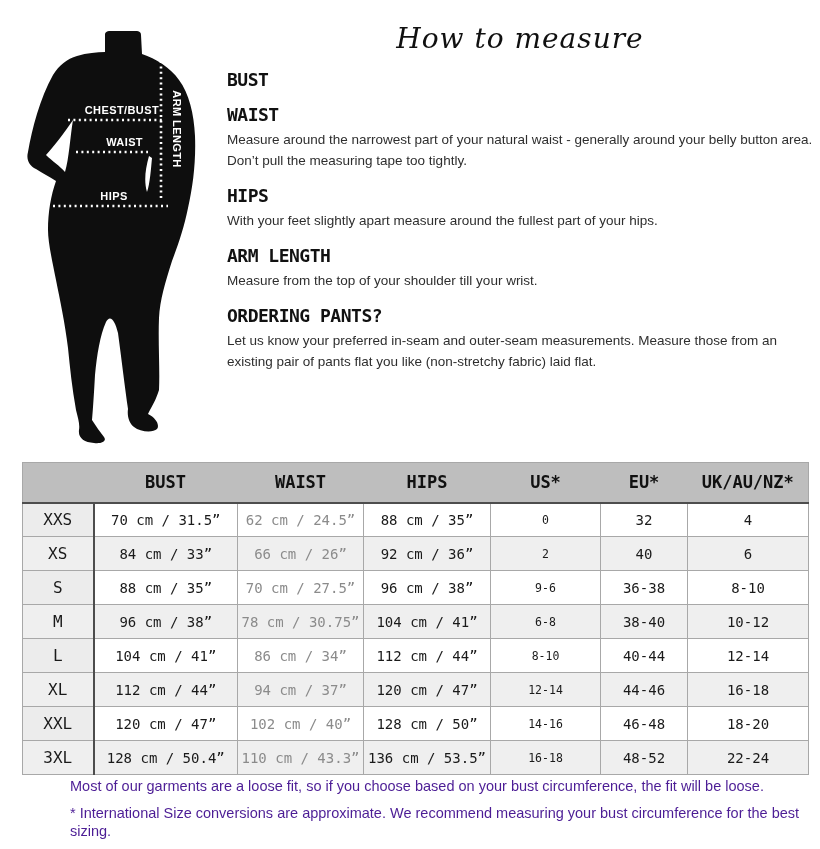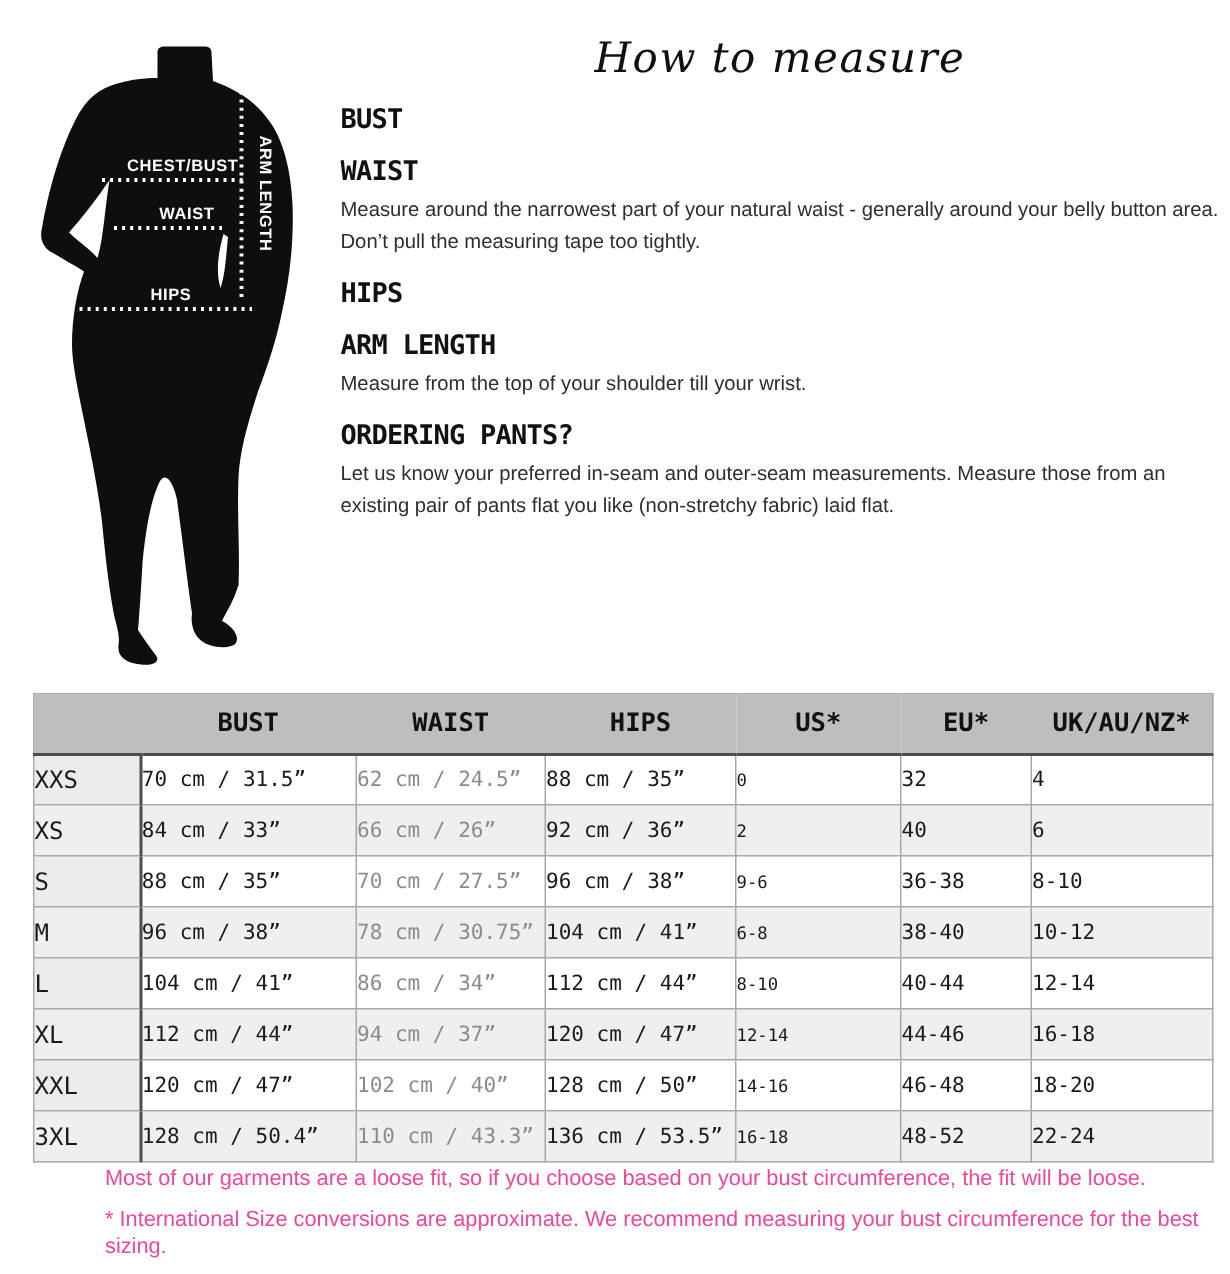--- a/index.html
+++ b/index.html
@@ -73,38 +73,39 @@
     color:#111111;
     border-top:1px solid var(--border);
     border-bottom:2px solid var(--border-dark);
     border-left:none;border-right:none;
     text-align:center;
   }
   thead th.col-0{border-left:1px solid var(--border);}
   thead th.col-6{border-right:1px solid var(--border);}
   tbody td{
     height:34px;
+    text-align:center;
     vertical-align:middle;
     border:1px solid var(--border);
     font-size:14px;
     color:#1a1a1a;
     background:#ffffff;
     margin-top:40px;
   }
   tbody tr:nth-child(even) td{background:var(--alt-row-bg);}
   tbody td.col-0{
     background:var(--label-col-bg);
     font-size:16px;
     border-right:2px solid var(--border-dark);
   }
   tbody td.col-2{color:var(--waist-text);}
   tbody td.col-4{font-size:11.5px;}
   
   .footnotes{position:absolute;left:70px;top:777px;width:745px;}
-  .footnotes p{font-size:14.5px;line-height:18px;color:#ec4899;}
+  .footnotes p{font-size:14.5px;line-height:18px;color:#4c1d95;}
   .footnotes .conversion{margin-top:9px;}
 </style>
 </head>
 <body>
 
 <div class="page">
 
   <div class="figure">
     <svg viewBox="0 0 215 419" xmlns="http://www.w3.org/2000/svg">
       <path fill="var(--silhouette)" fill-rule="evenodd" d="
@@ -155,20 +156,21 @@
 
     <div class="section">
       <h2>BUST</h2>
     </div>
     <div class="section">
       <h2>WAIST</h2>
       <p>Measure around the narrowest part of your natural waist - generally around your belly button area. Don’t pull the measuring tape too tightly.</p>
     </div>
     <div class="section">
       <h2>HIPS</h2>
+      <p>With your feet slightly apart measure around the fullest part of your hips.</p>
     </div>
     <div class="section">
       <h2>ARM LENGTH</h2>
       <p>Measure from the top of your shoulder till your wrist.</p>
     </div>
     <div class="section">
       <h2>ORDERING PANTS?</h2>
       <p>Let us know your preferred in-seam and outer-seam measurements. Measure those from an existing pair of pants flat you like (non-stretchy fabric) laid flat.</p>
     </div>
   </div>

